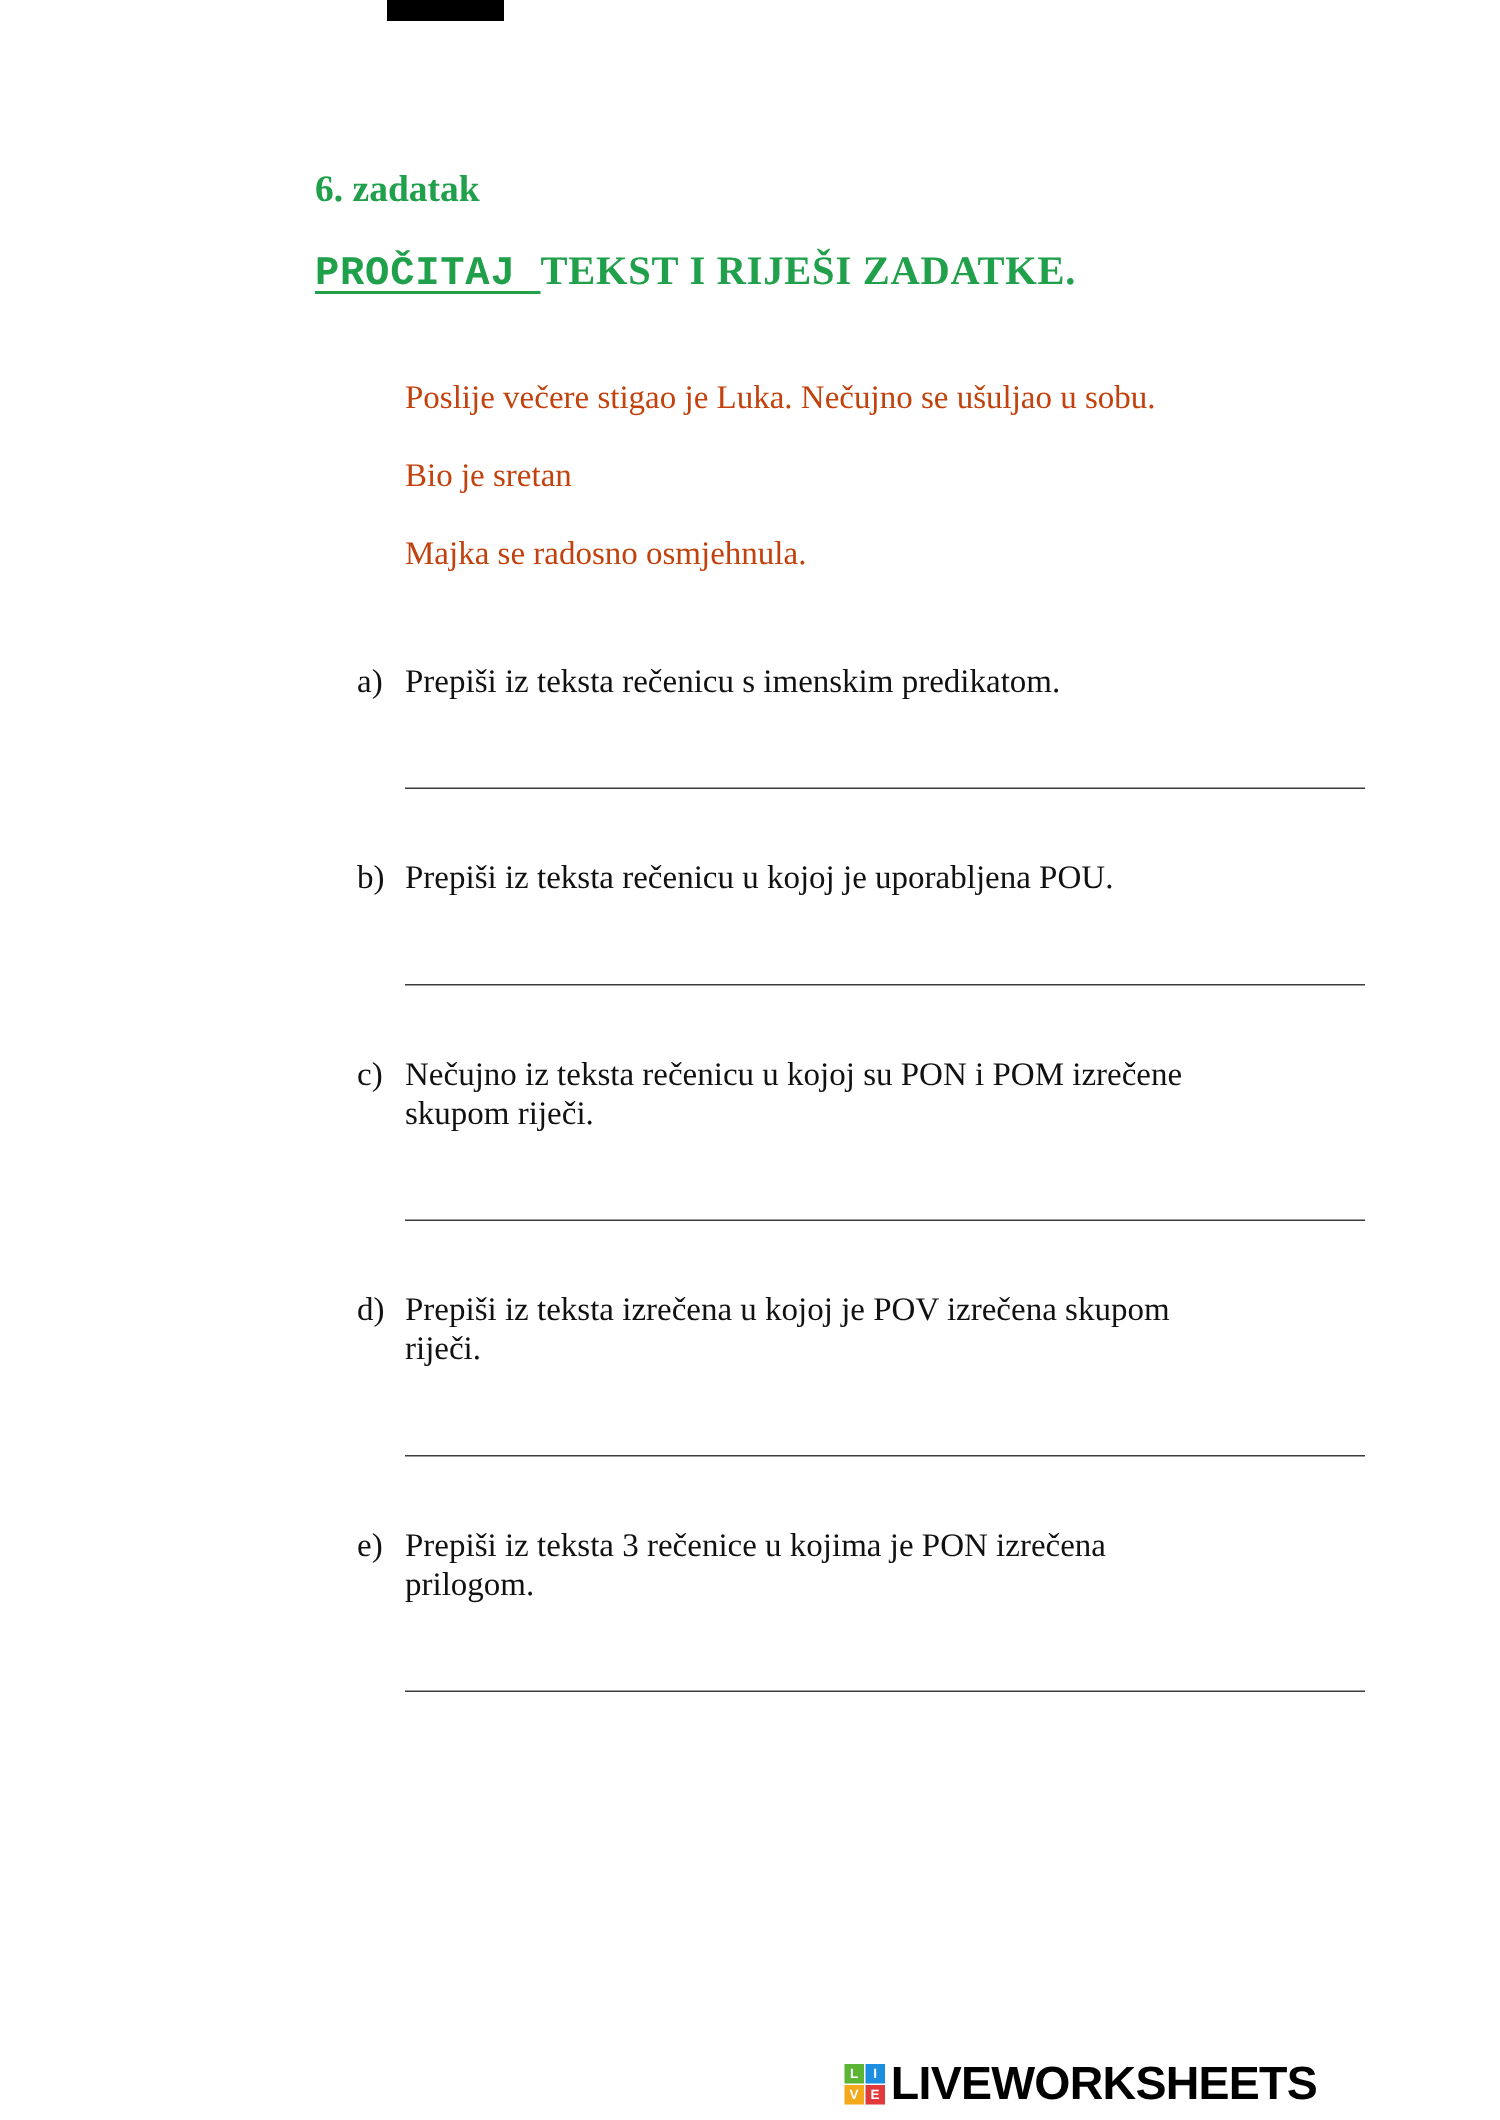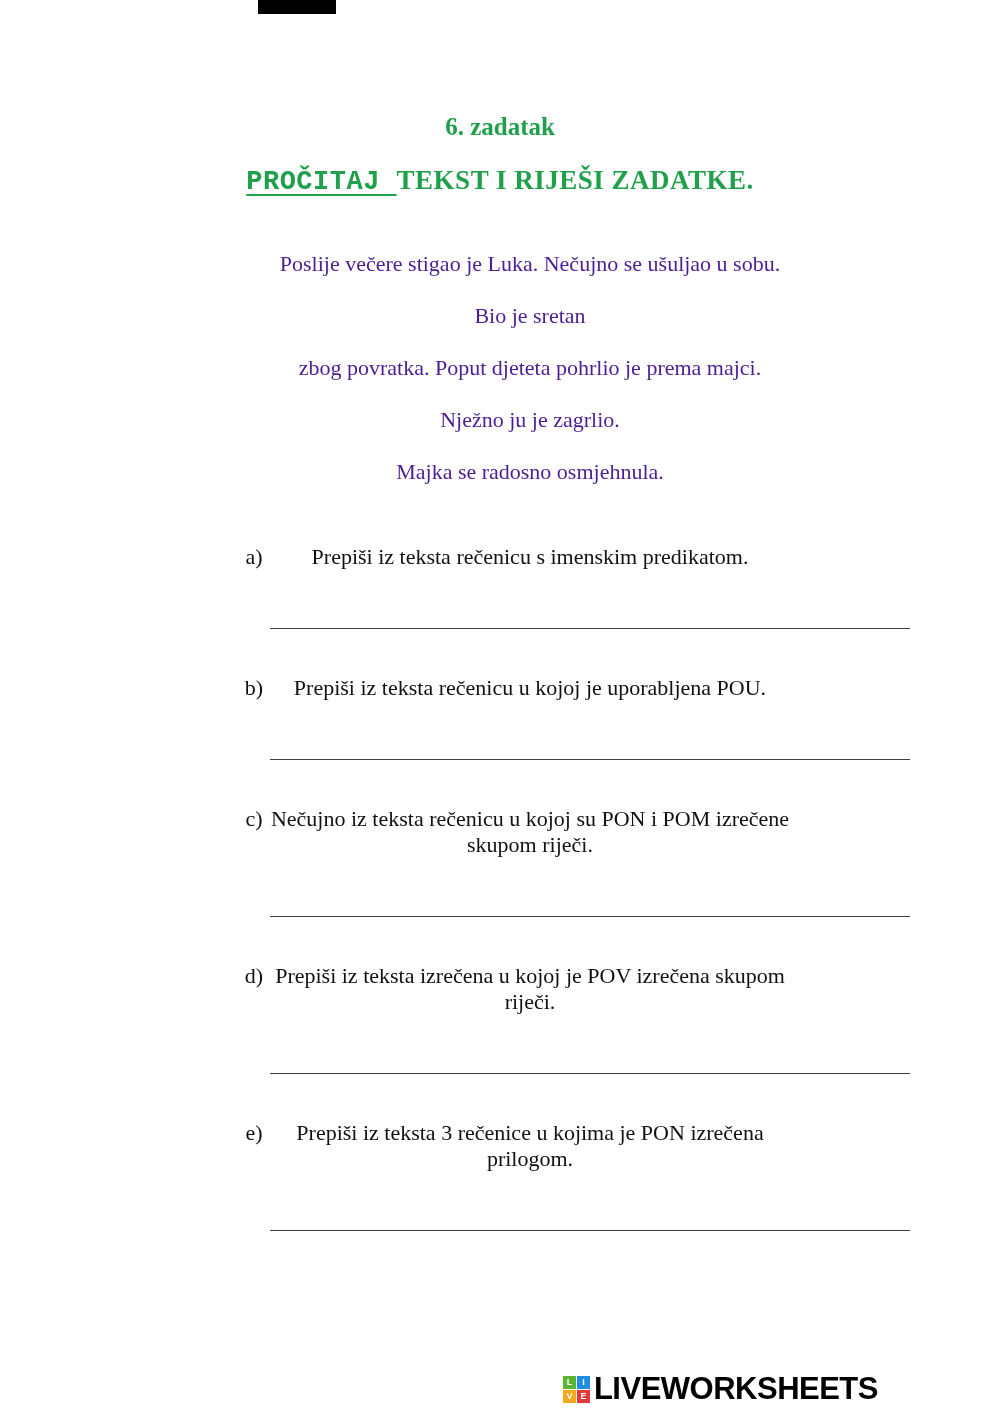--- a/index.html
+++ b/index.html
@@ -9,21 +9,20 @@
   }
   .page {
     position: relative;
     width: 820px;
     height: 1413px;
     background: #ffffff;
     font-family: "Liberation Serif", serif;
     color: #1a1a1a;
     overflow: hidden;
     margin: 0 auto;
-    text-align: center;
   }
   .scan-mark {
     position: absolute;
     top: 0;
     left: 168px;
     width: 78px;
     height: 14px;
     background: #000000;
   }
   .content {
@@ -47,21 +46,21 @@
   .page-title .underlined {
     text-decoration: underline;
     text-decoration-thickness: 2px;
     text-underline-offset: 5px;
     font-family: Liberation Mono, monospace;
   }
   .reading-text {
     margin: 40px 0 0 60px;
     font-size: 22px;
     line-height: 52px;
-    color: #4c1d95;
+    color: #c2410c;
   }
   .reading-text p {
     margin: 0;
   }
   .question {
     display: flex;
     margin: 46px 0 0 28px;
     font-size: 22px;
     color: #111111;
   }
@@ -123,21 +122,20 @@
   <div class="scan-mark"></div>
 
   <div class="content">
 
     <h2 class="task-number">6. zadatak</h2>
 
     <h1 class="page-title"><span class="underlined">PROČITAJ </span><span>TEKST I RIJEŠI ZADATKE.</span></h1>
 
     <div class="reading-text">
       <p>Poslije večere stigao je Luka. Nečujno se ušuljao u sobu. Bio je sretan</p>
-      <p>zbog povratka. Poput djeteta pohrlio je prema majci. Nježno ju je zagrlio.</p>
       <p>Majka se radosno osmjehnula.</p>
     </div>
 
     <div class="question">
       <span class="q-label">a)</span>
       <span class="q-text">Prepiši iz teksta rečenicu s imenskim predikatom.</span>
     </div>
     <div class="answer-line"></div>
 
     <div class="question">

